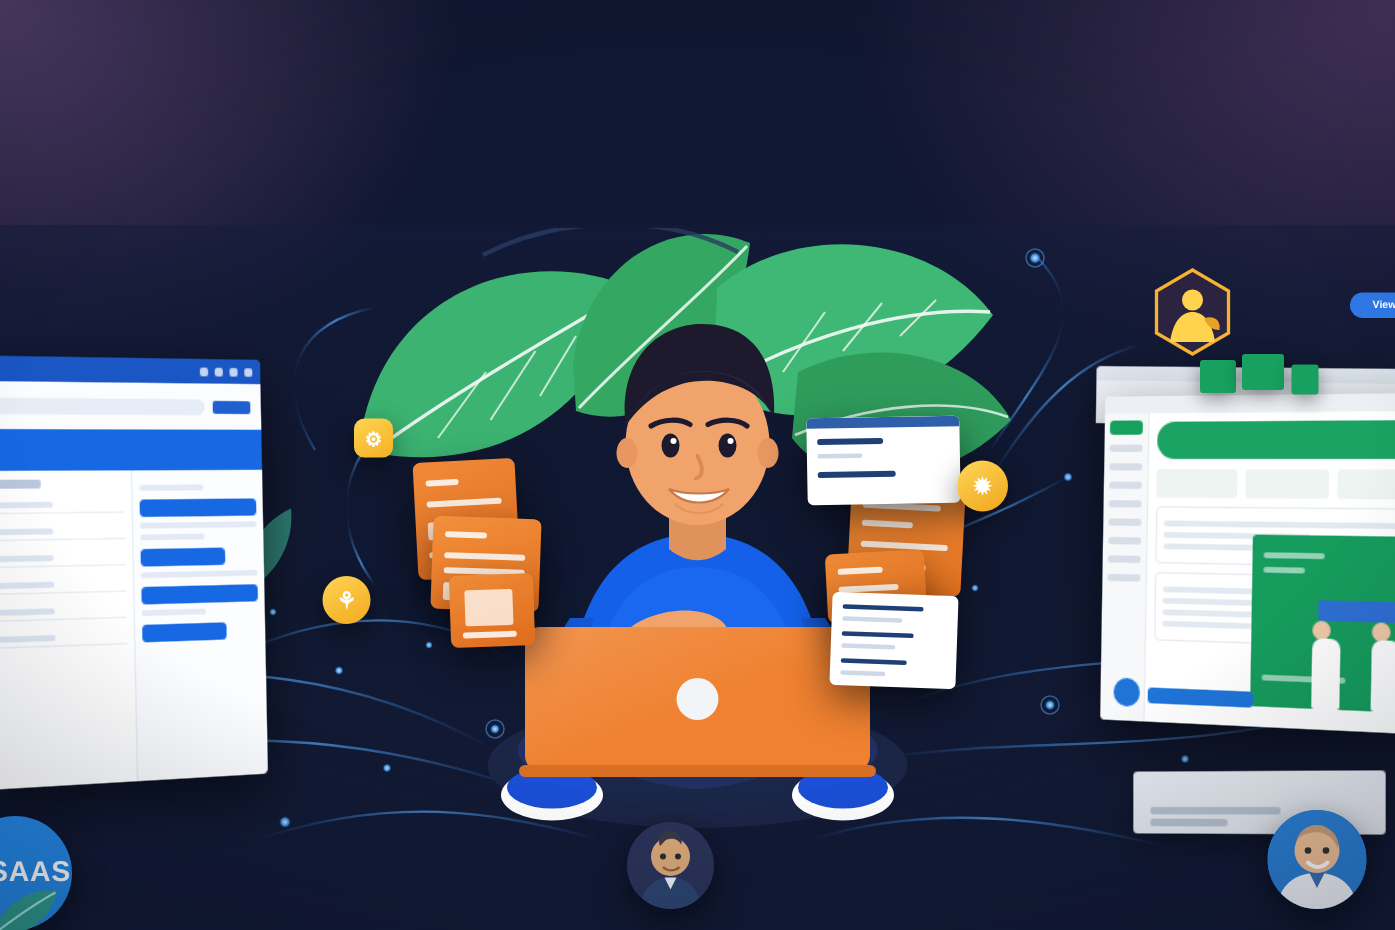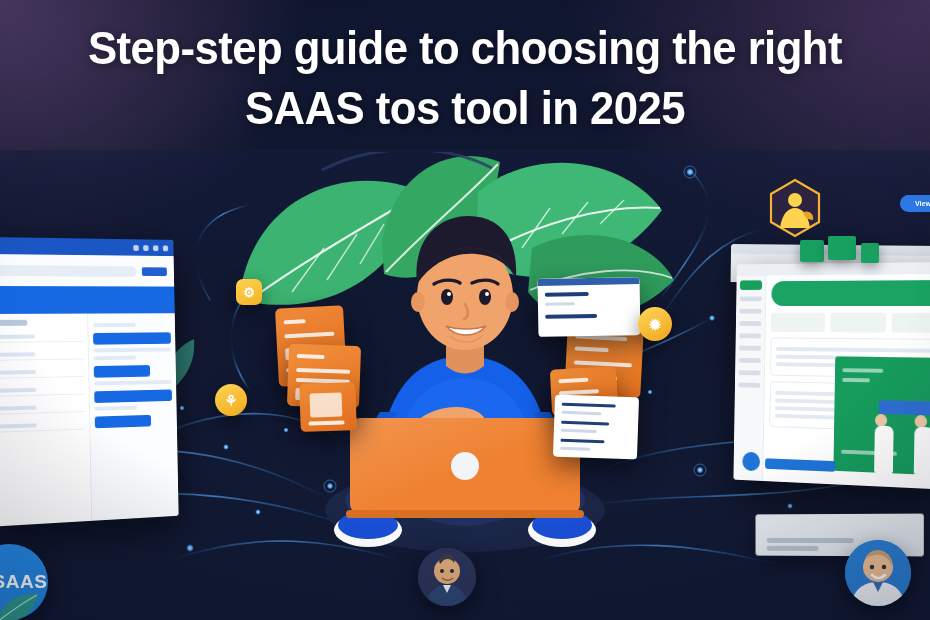--- a/index.html
+++ b/index.html
@@ -563,19 +563,15 @@
         <circle cx="33" cy="27" r="15" fill="#f0c196"></circle>
         <path d="M19,22 C21,12 30,8 38,11 C45,14 48,20 47,26 C44,18 38,14 30,15 C24,16 20,18 19,22 Z" fill="#c9a07a"></path>
         <circle cx="27" cy="27" r="2.2" fill="#33312f"></circle>
         <circle cx="39" cy="27" r="2.2" fill="#33312f"></circle>
         <path d="M27,35 C31,39 36,39 40,35" stroke="#ffffff" stroke-width="2.6" fill="none" stroke-linecap="round"></path>
         <path d="M28,42 L33,52 L38,42 Z" fill="#3a6fb5"></path>
       </svg>
     </div>
   </div>
 
-  <div class="headline">
-    <span class="line l1">Step-step guide to choosing the right</span>
-    <span class="line l2">SAAS tos tool in 2025</span>
-  </div>
 
   <div class="vignette"></div>
 </div>
 
 </body></html>

